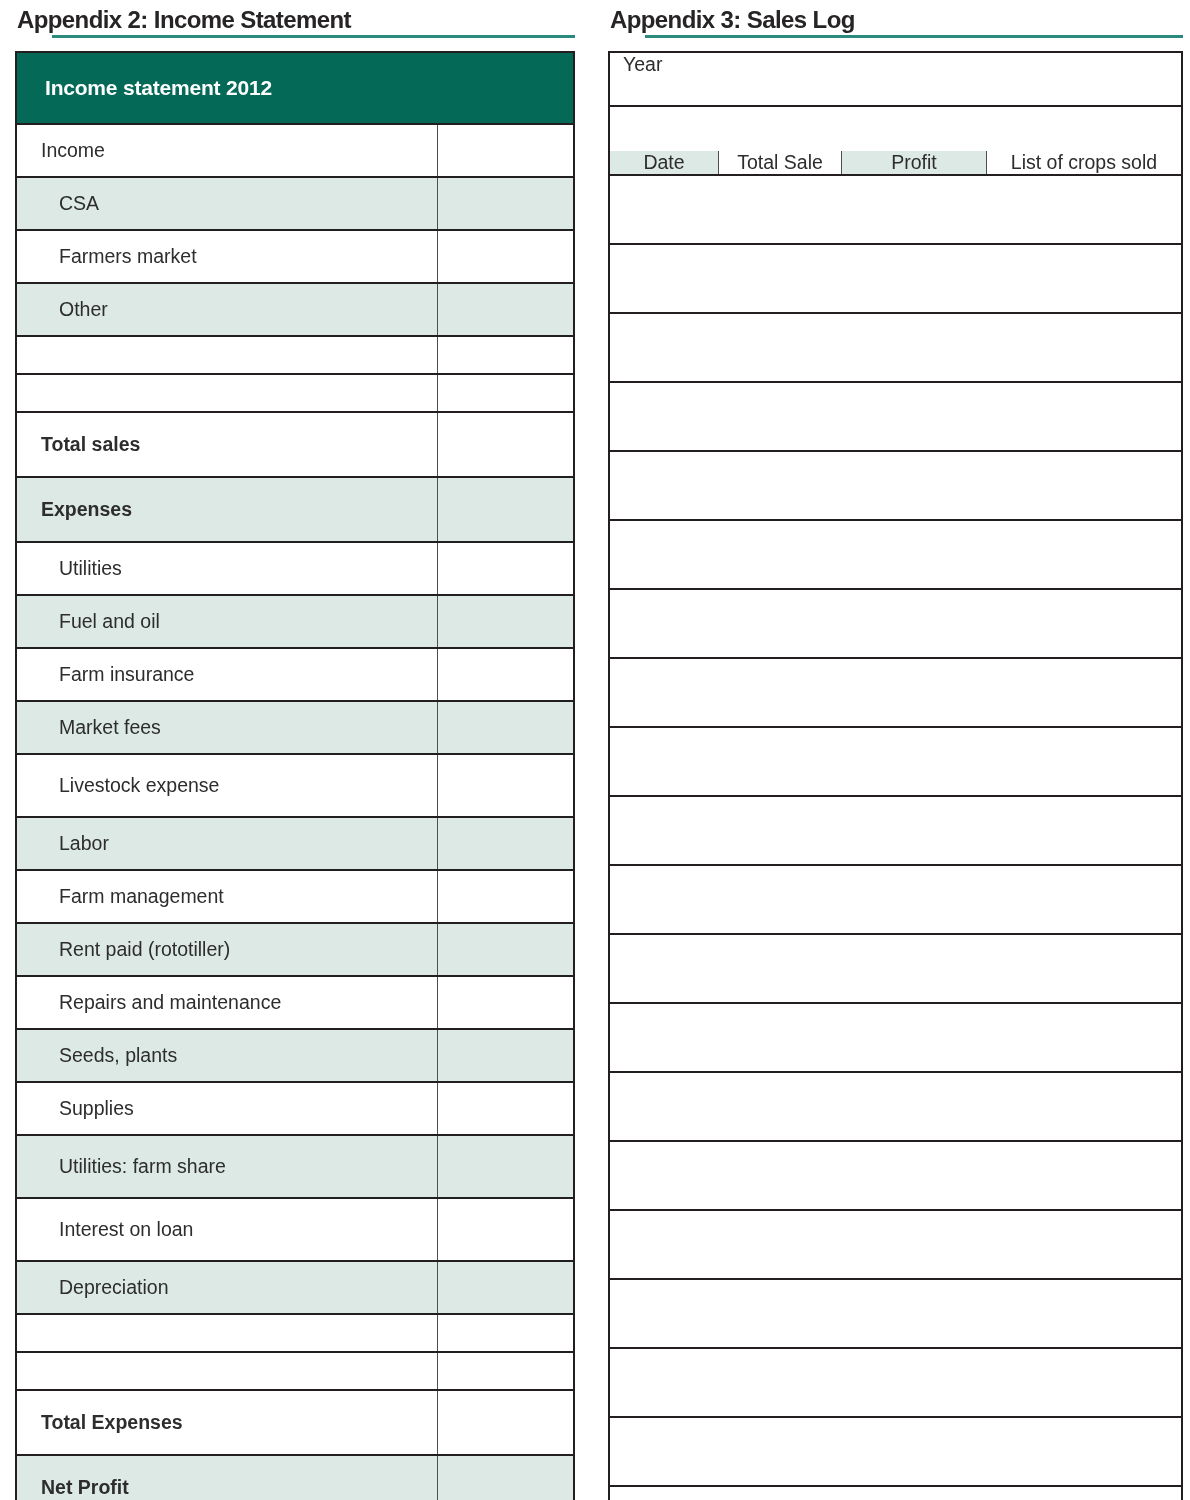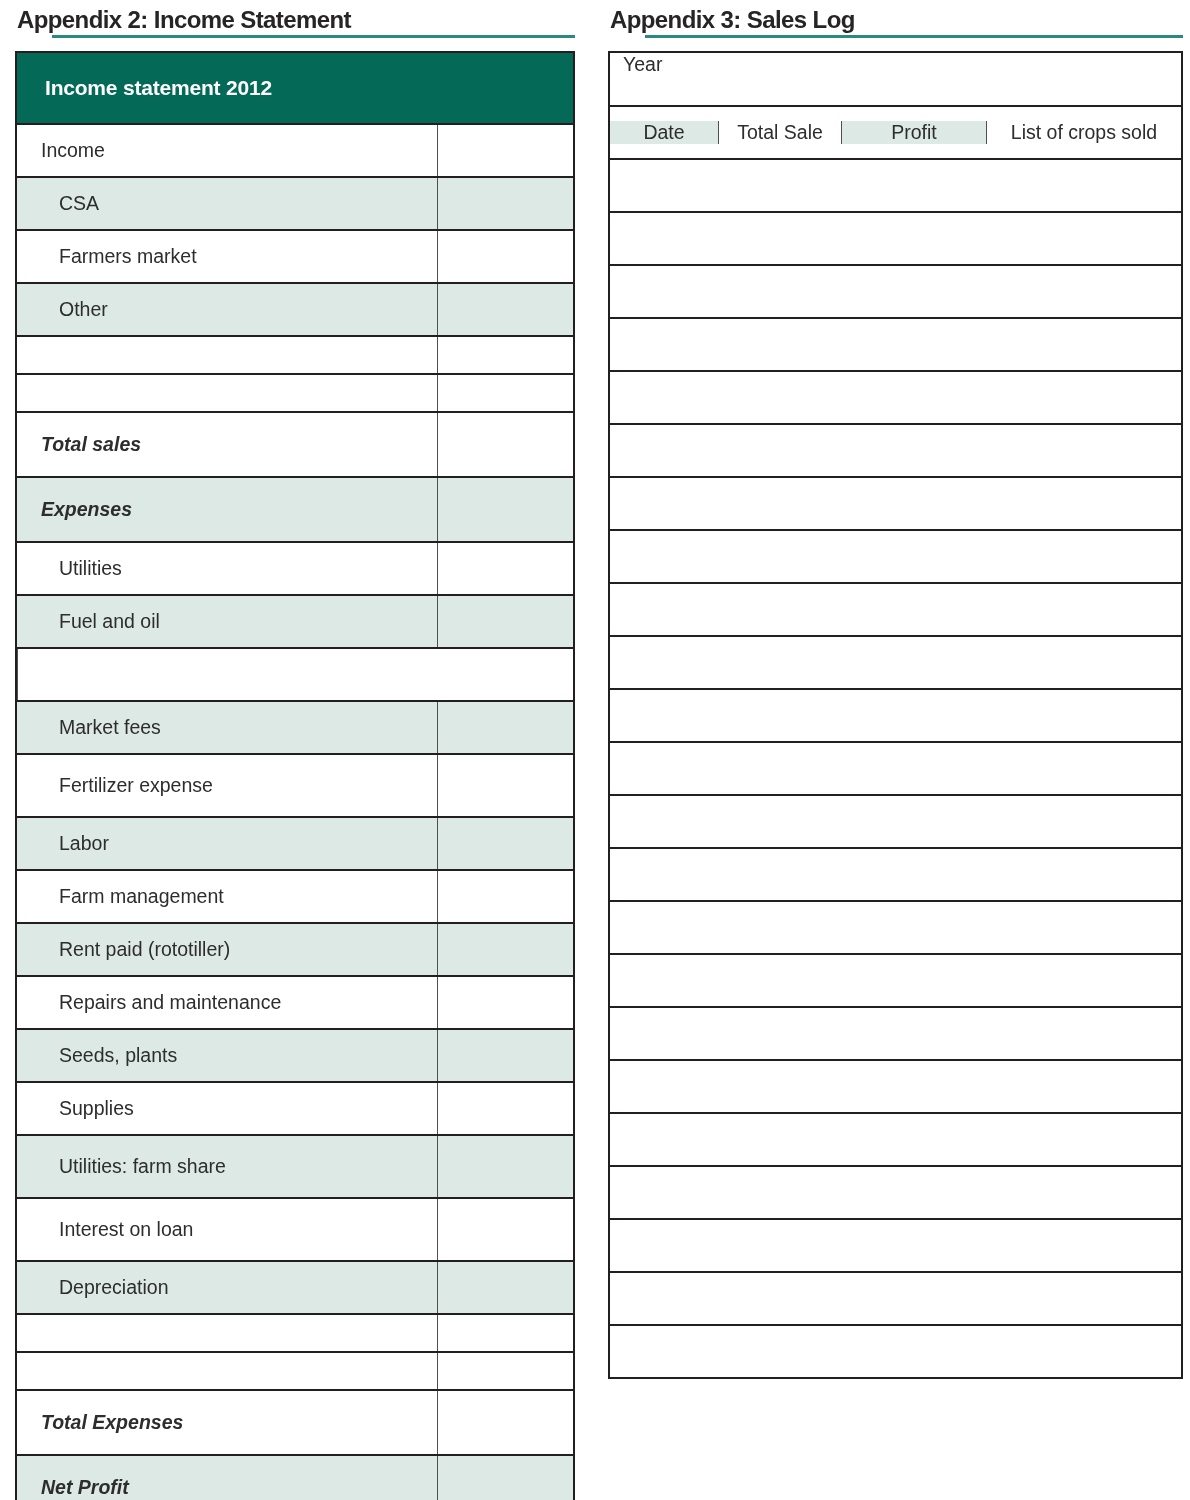--- a/index.html
+++ b/index.html
@@ -58,36 +58,37 @@
   }
   .irow .value{
     flex:1 1 auto;
     border-left:1.5px solid #4d4f51;
   }
   .irow{min-height:51px;gap:48px;}
   .irow.tall{min-height:61px;}
   .irow.total{min-height:63px;}
   .irow.blank{min-height:36px;}
   .irow.shaded{background:var(--row-shade,#dde9e5);}
-  .irow.total .label{font-weight:700;font-style:italic;}
+  .irow.total .label{font-weight:700;}
   .ind1{padding-left:24px;}
   .ind2{padding-left:42px;}
 
   
   .year-row{
     min-height:52px;
     display:flex;align-items:flex-start;
     padding-left:13px;
     font-size:19.5px;
     border-bottom:2.5px solid var(--border-dark,#231f20);
   }
   .srow{
-    display:flex;align-items:center;
+    display:flex;align-items:flex-end;
     border-bottom:2.5px solid var(--border-dark,#231f20);
     min-height:51px;
+    margin-top:16px;
   }
   .srow:last-child{border-bottom:none;}
   .scell{
     box-sizing:border-box;
     border-left:1.5px solid #4d4f51;
     display:flex;align-items:center;justify-content:center;
     font-size:19.5px;
   }
   .scell.c0{border-left:none;width:108px;flex:0 0 108px;background:var(--row-shade,#dde9e5);}
   .scell.c1{width:123px;flex:0 0 123px;}
@@ -144,28 +145,29 @@
           </div>
           <div class="irow item">
             <div class="label ind2">Utilities</div>
             <div class="value"></div>
           </div>
           <div class="irow item shaded">
             <div class="label ind2">Fuel and oil</div>
             <div class="value"></div>
           </div>
           <div class="irow item">
+            <div class="label ind2">Farm insurance</div>
             <div class="value"></div>
           </div>
           <div class="irow item shaded">
             <div class="label ind2">Market fees</div>
             <div class="value"></div>
           </div>
           <div class="irow item tall">
-            <div class="label ind2">Fertilizer expense</div>
+            <div class="label ind2">Livestock expense</div>
             <div class="value"></div>
           </div>
           <div class="irow item shaded">
             <div class="label ind2">Labor</div>
             <div class="value"></div>
           </div>
           <div class="irow item">
             <div class="label ind2">Farm management</div>
             <div class="value"></div>
           </div>

